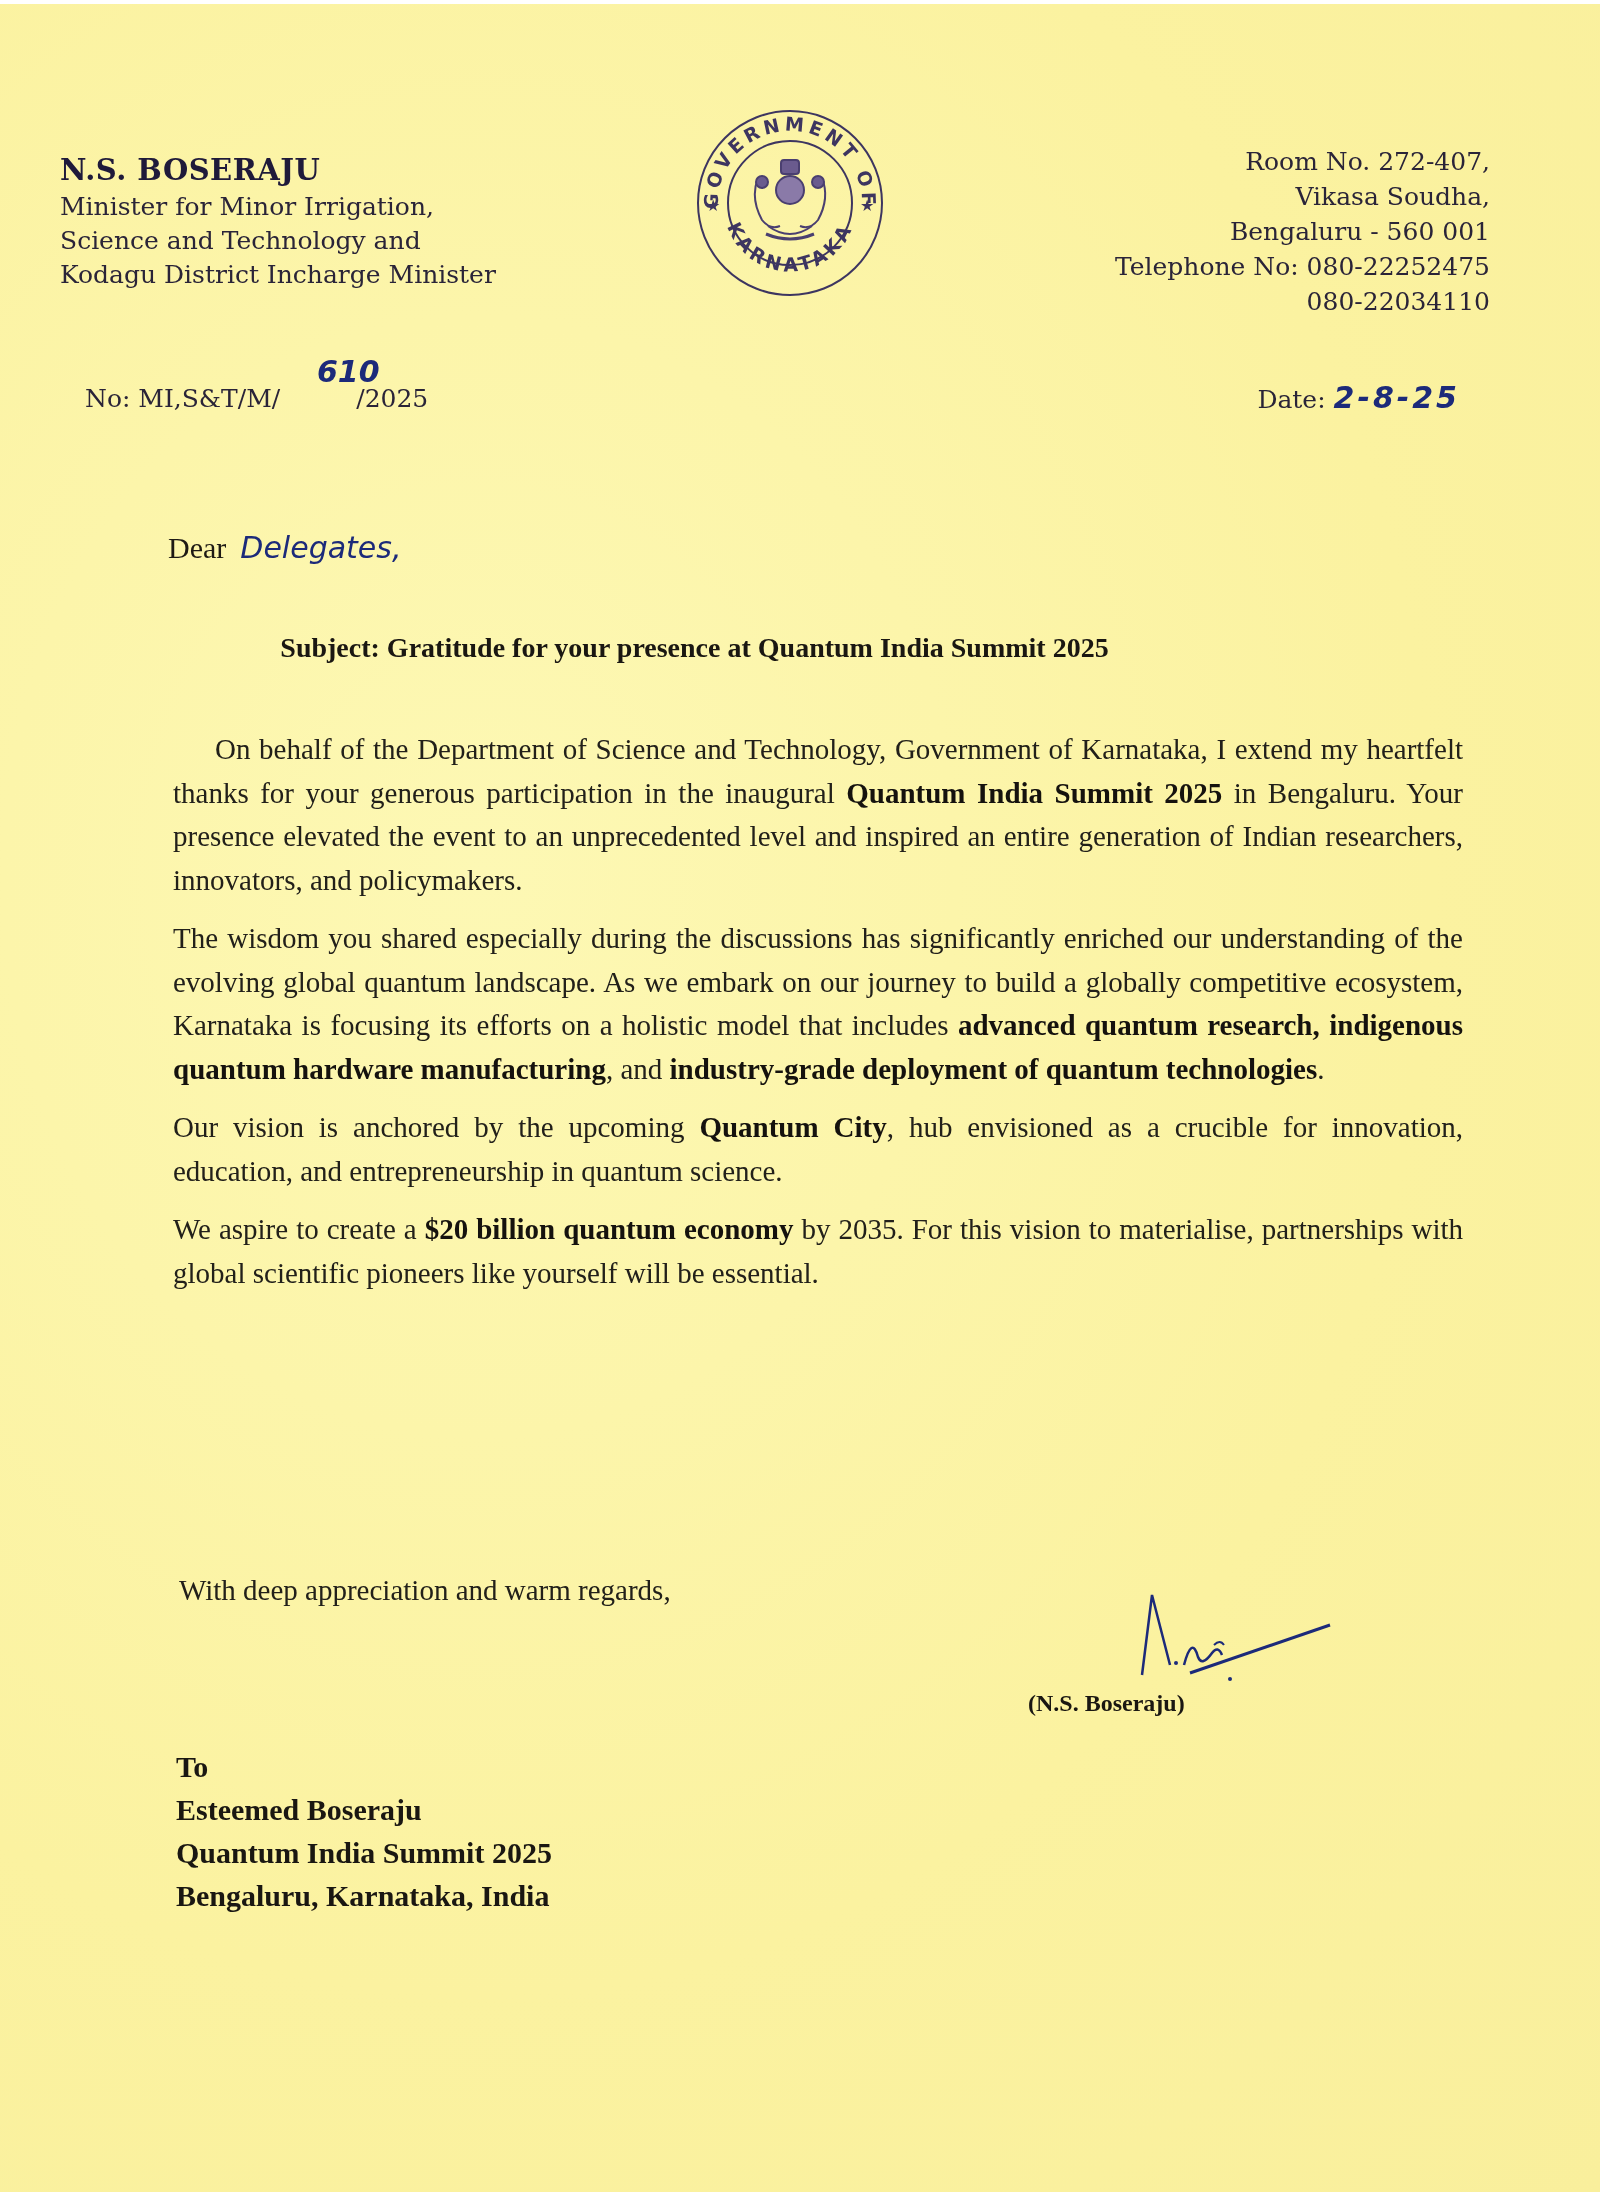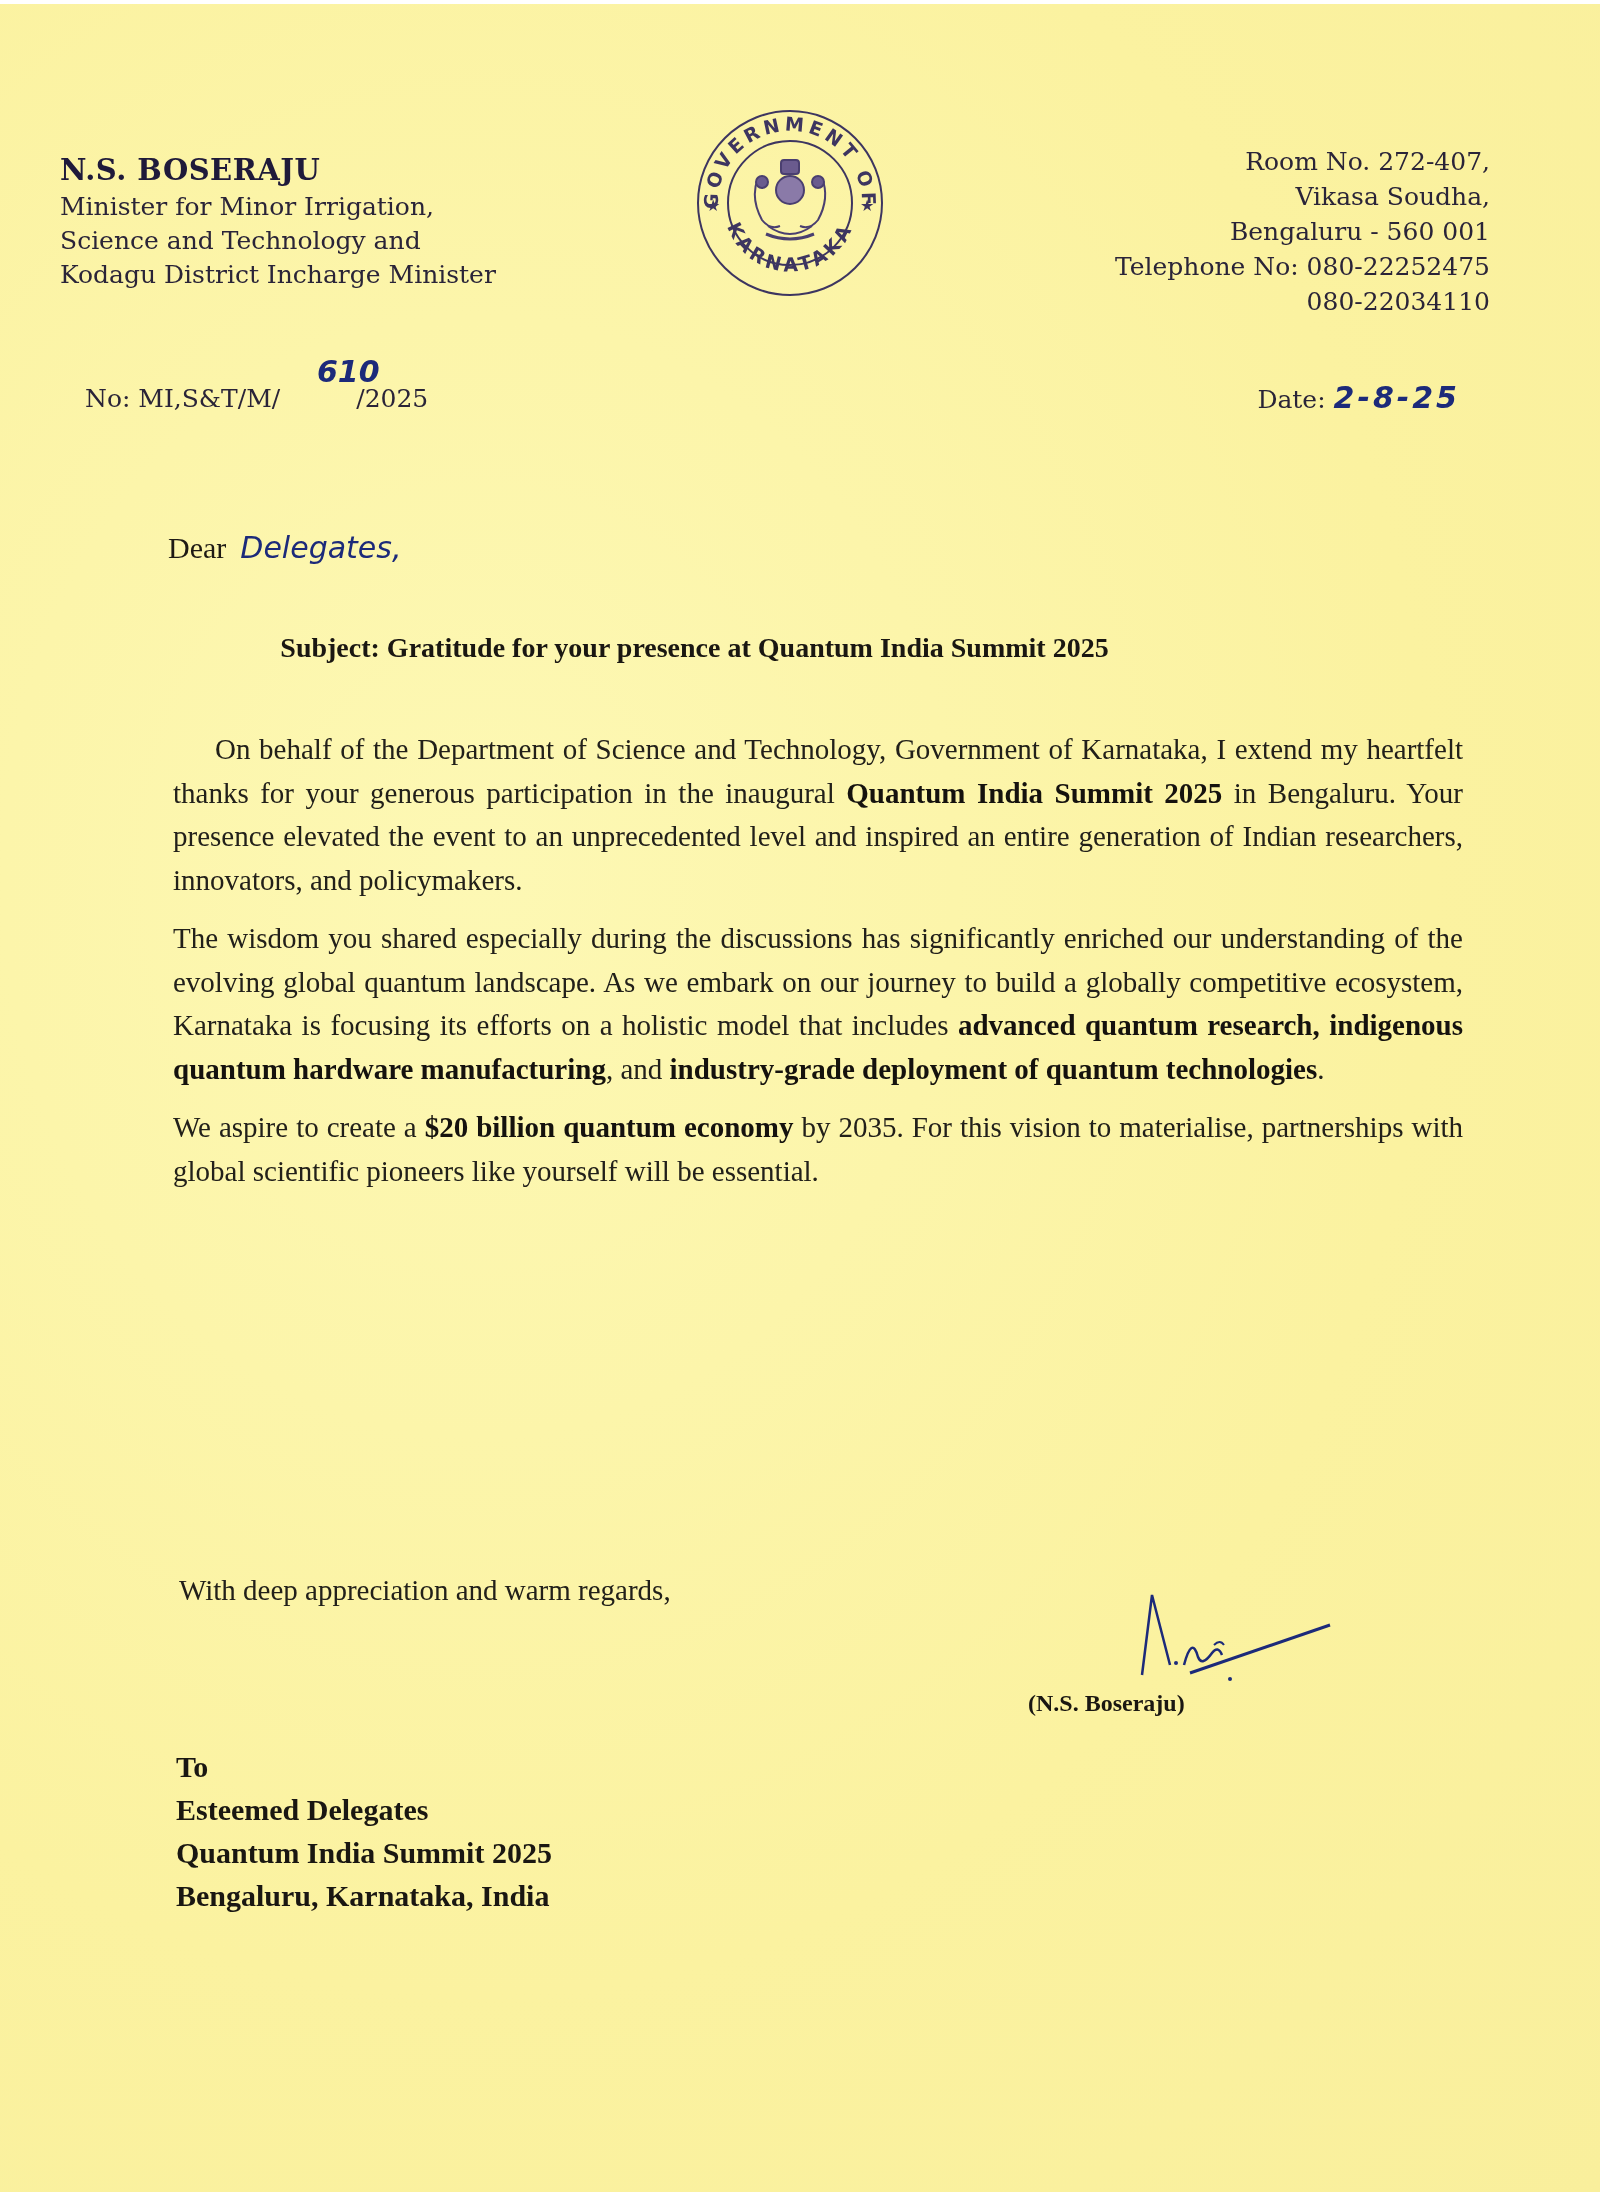--- a/index.html
+++ b/index.html
@@ -105,35 +105,38 @@
 <div class="subject">Subject: Gratitude for your presence at Quantum India Summit 2025</div>
 
 <div class="body">
   <p class="first">
     <span>On behalf of the Department of Science and Technology, Government of Karnataka, I extend my heartfelt thanks for your generous participation in the inaugural </span><b>Quantum India Summit 2025</b><span> in Bengaluru. Your presence elevated the event to an unprecedented level and inspired an entire generation of Indian researchers, innovators, and policymakers.</span>
   </p>
   <p>
     <span>The wisdom you shared especially during the discussions has significantly enriched our understanding of the evolving global quantum landscape. As we embark on our journey to build a globally competitive ecosystem, Karnataka is focusing its efforts on a holistic model that includes </span><b>advanced quantum research, indigenous quantum hardware manufacturing</b><span>, and </span><b>industry-grade deployment of quantum technologies</b><span>.</span>
   </p>
   <p>
+    <span>Our vision is anchored by the upcoming </span><b>Quantum City</b><span>, hub envisioned as a crucible for innovation, education, and entrepreneurship in quantum science.</span>
+  </p>
+  <p>
     <span>We aspire to create a </span><b>$20 billion quantum economy</b><span> by 2035. For this vision to materialise, partnerships with global scientific pioneers like yourself will be essential.</span>
   </p>
 </div>
 
 <div class="closing">With deep appreciation and warm regards,</div>
 
 <svg class="signature" viewBox="0 0 220 100">
   <path d="M12 90 L22 10 L40 80" fill="none" stroke="#1c2a7a" stroke-width="2.5"></path>
   <circle cx="46" cy="78" r="2" fill="#1c2a7a"></circle>
   <path d="M54 80 q8 -30 14 -8 q4 10 14 -4 q6 -8 10 2" fill="none" stroke="#1c2a7a" stroke-width="2.5"></path>
   <path d="M60 88 L200 40" stroke="#1c2a7a" stroke-width="3"></path>
   <path d="M84 60 q6 -6 10 0" fill="none" stroke="#1c2a7a" stroke-width="2"></path>
   <circle cx="100" cy="94" r="2" fill="#1c2a7a"></circle>
 </svg>
 
 <div class="signame">(N.S. Boseraju)</div>
 
 <div class="to-block">
   <div>To</div>
-  <div>Esteemed Delegates</div>
+  <div>Esteemed Boseraju</div>
   <div>Quantum India Summit 2025</div>
   <div>Bengaluru, Karnataka, India</div>
 </div>
 
 </body></html>

